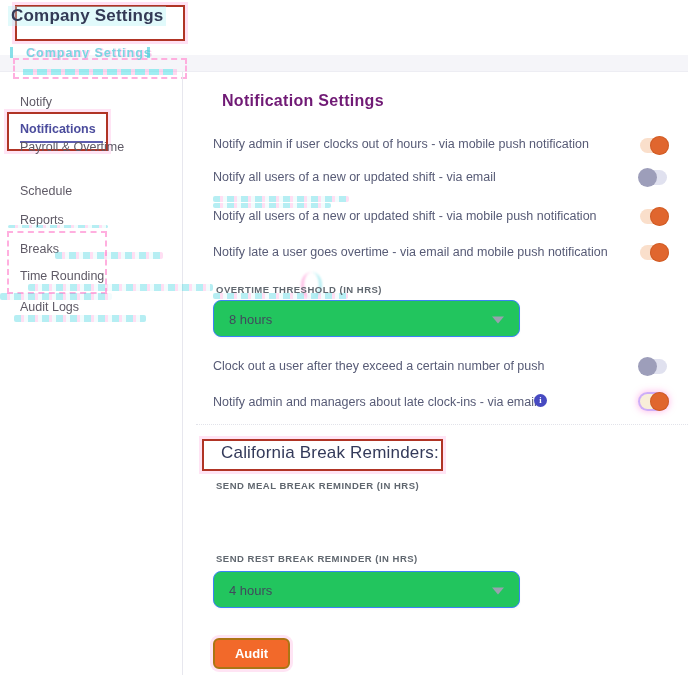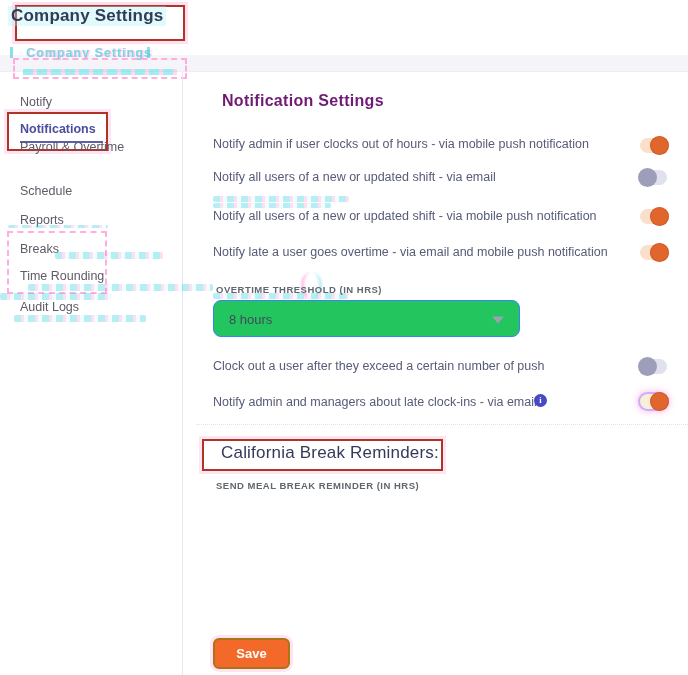--- a/index.html
+++ b/index.html
@@ -136,16 +136,21 @@
       <span class="knob"></span>
     </div>
 
   <div class="dotted-divider"></div>
 
   <div class="cal-annotation"></div>
   <div class="cal-title">California Break Reminders:</div>
 
   <div class="field-label" style="top:480px">SEND MEAL BREAK REMINDER (IN HRS)</div>
 
+  <div class="field-label" style="top:553px">SEND REST BREAK REMINDER (IN HRS)</div>
+  <div class="dropdown" style="top:571px">
+    <span class="val">4 hours</span>
+    <span class="caret"></span>
+  </div>
 
-  <button class="save-btn">Save</button>
+  <button class="save-btn">Audit</button>
 
 </div>
 
 </body></html>

